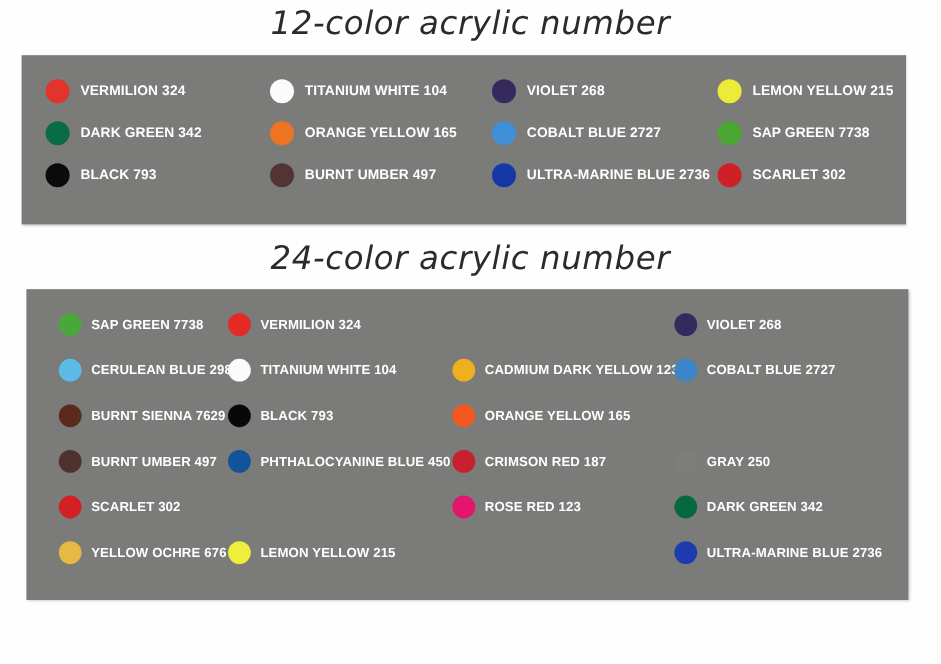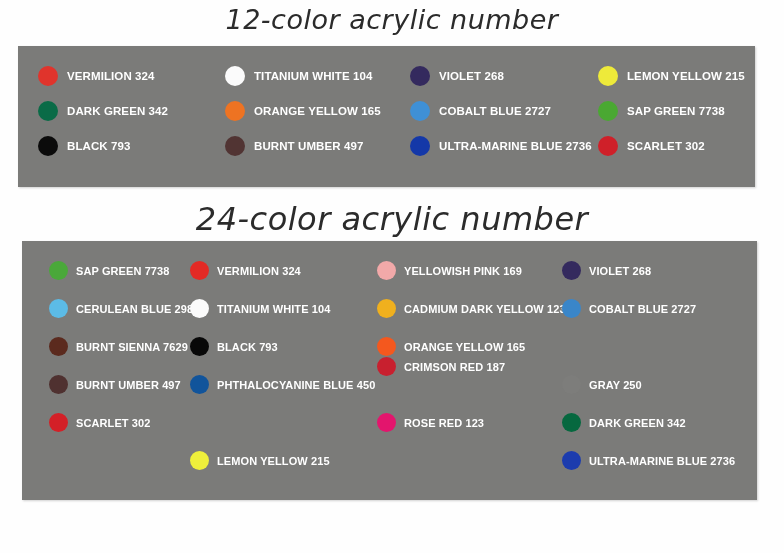--- a/index.html
+++ b/index.html
@@ -33,21 +33,21 @@
     color: #2b2b2b;
     letter-spacing: 0.5px;
     white-space: nowrap;
   }
   #title-12 {
     top: 4px;
     font-size: 27px;
   }
   #title-24 {
     top: 200px;
-    font-size: 32px;
+    font-size: 27px;
   }
 
   
   .panel {
     position: absolute;
     background: #7b7b79;
     box-shadow: 1px 1px 2px rgba(0,0,0,0.18);
   }
   #panel-12 {
     left: 18px;
@@ -171,24 +171,20 @@
   <div class="panel" id="panel-24">
     <div class="grid" id="grid-24">
         <div class="swatch-row" style="left: 27px; top: 20px;">
           <span class="dot" style="background: rgb(74, 168, 58);"></span>
           <span class="label">SAP GREEN 7738</span>
         </div>
         <div class="swatch-row" style="left: 168px; top: 20px;">
           <span class="dot" style="background: rgb(227, 42, 37);"></span>
           <span class="label">VERMILION 324</span>
         </div>
-        <div class="swatch-row" style="left: 355px; top: 20px;">
-          <span class="dot" style="background: rgb(242, 169, 169);"></span>
-          <span class="label">YELLOWISH PINK 169</span>
-        </div>
         <div class="swatch-row" style="left: 540px; top: 20px;">
           <span class="dot" style="background: rgb(52, 42, 94);"></span>
           <span class="label">VIOLET 268</span>
         </div>
         <div class="swatch-row" style="left: 27px; top: 58px;">
           <span class="dot" style="background: rgb(92, 187, 230);"></span>
           <span class="label">CERULEAN BLUE 298</span>
         </div>
         <div class="swatch-row" style="left: 168px; top: 58px;">
           <span class="dot" style="background: rgb(251, 251, 251);"></span>
@@ -215,40 +211,44 @@
           <span class="label">ORANGE YELLOW 165</span>
         </div>
         <div class="swatch-row" style="left: 27px; top: 134px;">
           <span class="dot" style="background: rgb(79, 49, 48);"></span>
           <span class="label">BURNT UMBER 497</span>
         </div>
         <div class="swatch-row" style="left: 168px; top: 134px;">
           <span class="dot" style="background: rgb(17, 84, 155);"></span>
           <span class="label">PHTHALOCYANINE BLUE 450</span>
         </div>
-        <div class="swatch-row" style="left: 355px; top: 116px;">
+        <div class="swatch-row" style="left: 355px; top: 134px;">
           <span class="dot" style="background: rgb(200, 32, 47);"></span>
           <span class="label">CRIMSON RED 187</span>
         </div>
         <div class="swatch-row" style="left: 540px; top: 134px;">
           <span class="dot" style="background: rgb(125, 125, 123);"></span>
           <span class="label">GRAY 250</span>
         </div>
         <div class="swatch-row" style="left: 27px; top: 172px;">
           <span class="dot" style="background: rgb(211, 32, 39);"></span>
           <span class="label">SCARLET 302</span>
         </div>
         <div class="swatch-row" style="left: 355px; top: 172px;">
           <span class="dot" style="background: rgb(227, 21, 109);"></span>
           <span class="label">ROSE RED 123</span>
         </div>
         <div class="swatch-row" style="left: 540px; top: 172px;">
           <span class="dot" style="background: rgb(6, 104, 63);"></span>
           <span class="label">DARK GREEN 342</span>
         </div>
+        <div class="swatch-row" style="left: 27px; top: 210px;">
+          <span class="dot" style="background: rgb(230, 185, 68);"></span>
+          <span class="label">YELLOW OCHRE 676</span>
+        </div>
         <div class="swatch-row" style="left: 168px; top: 210px;">
           <span class="dot" style="background: rgb(238, 239, 59);"></span>
           <span class="label">LEMON YELLOW 215</span>
         </div>
         <div class="swatch-row" style="left: 540px; top: 210px;">
           <span class="dot" style="background: rgb(28, 60, 174);"></span>
           <span class="label">ULTRA-MARINE BLUE 2736</span>
         </div>
       </div>
   </div>

